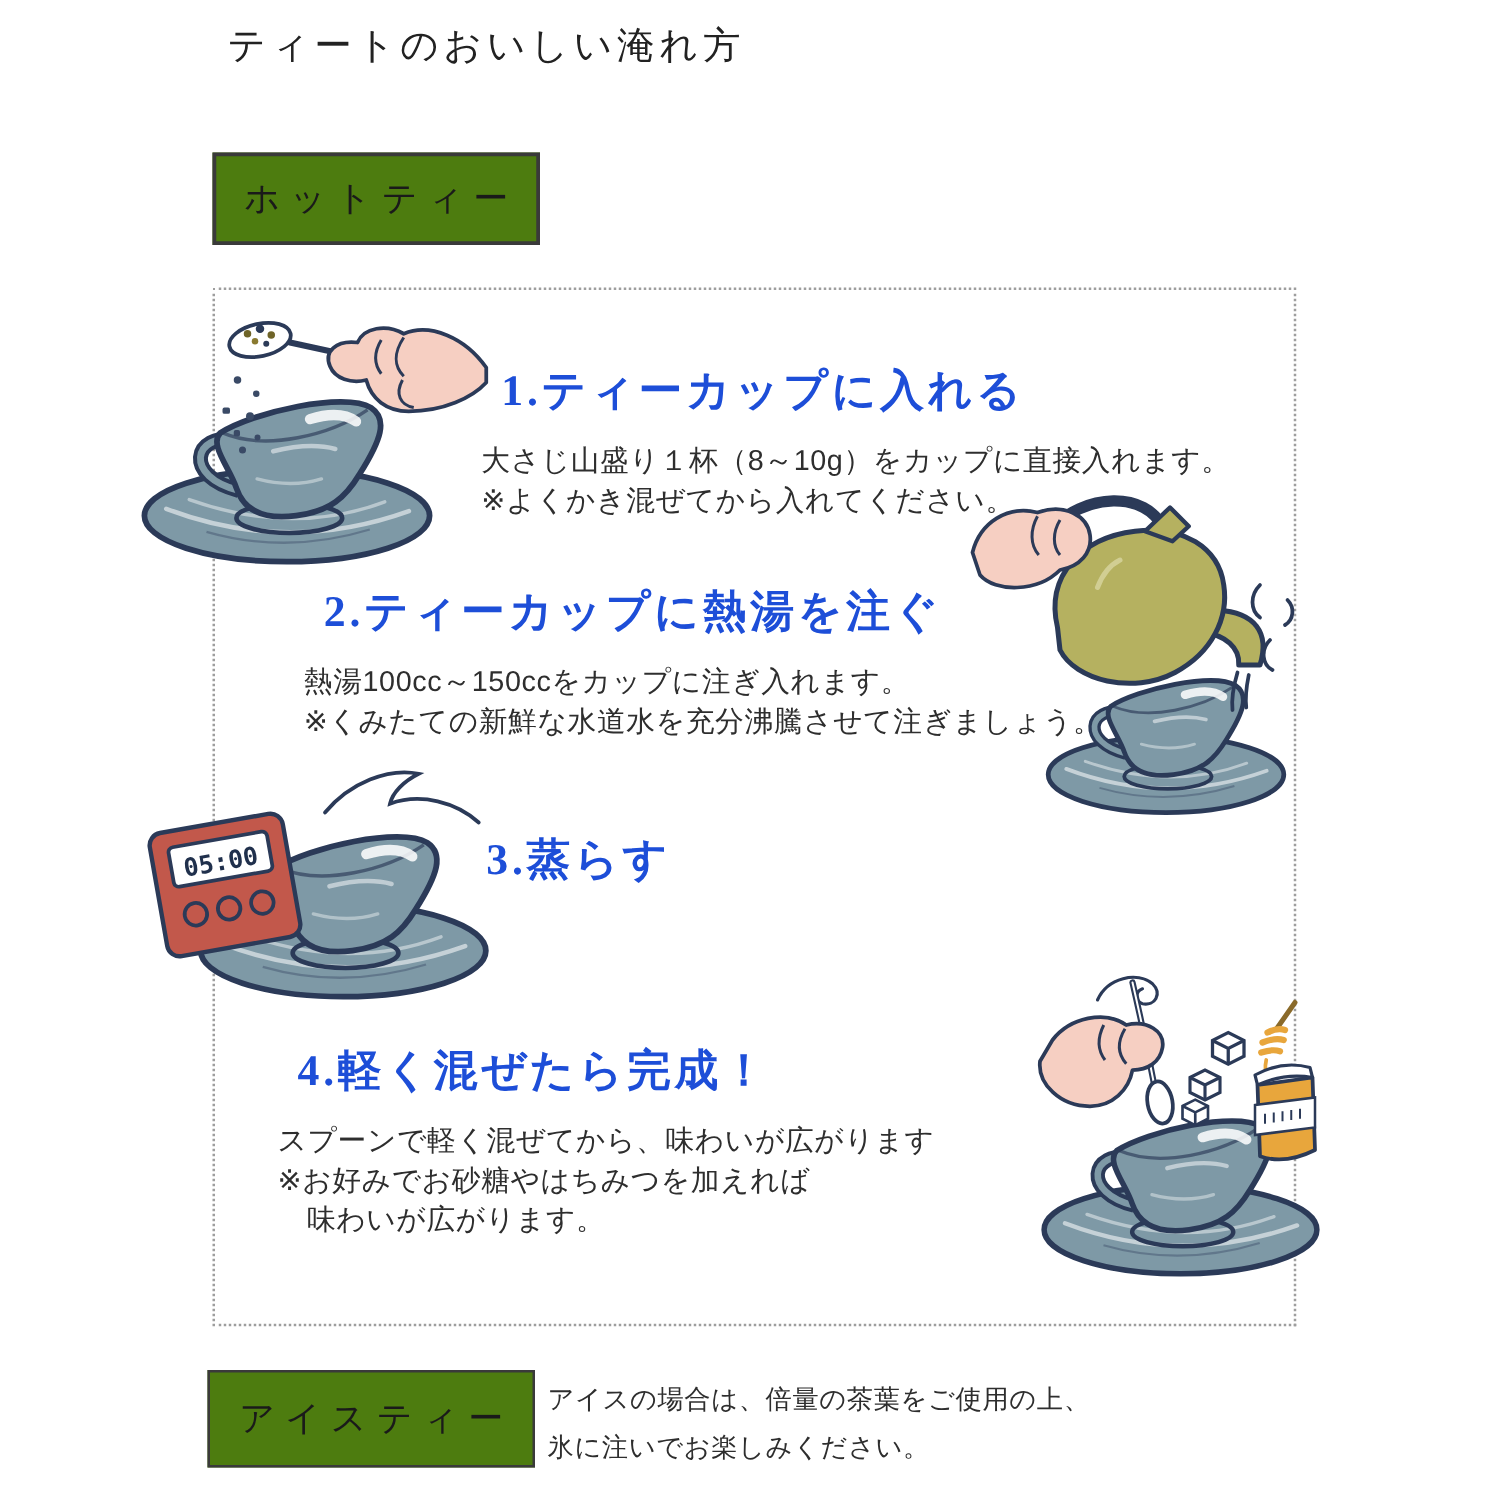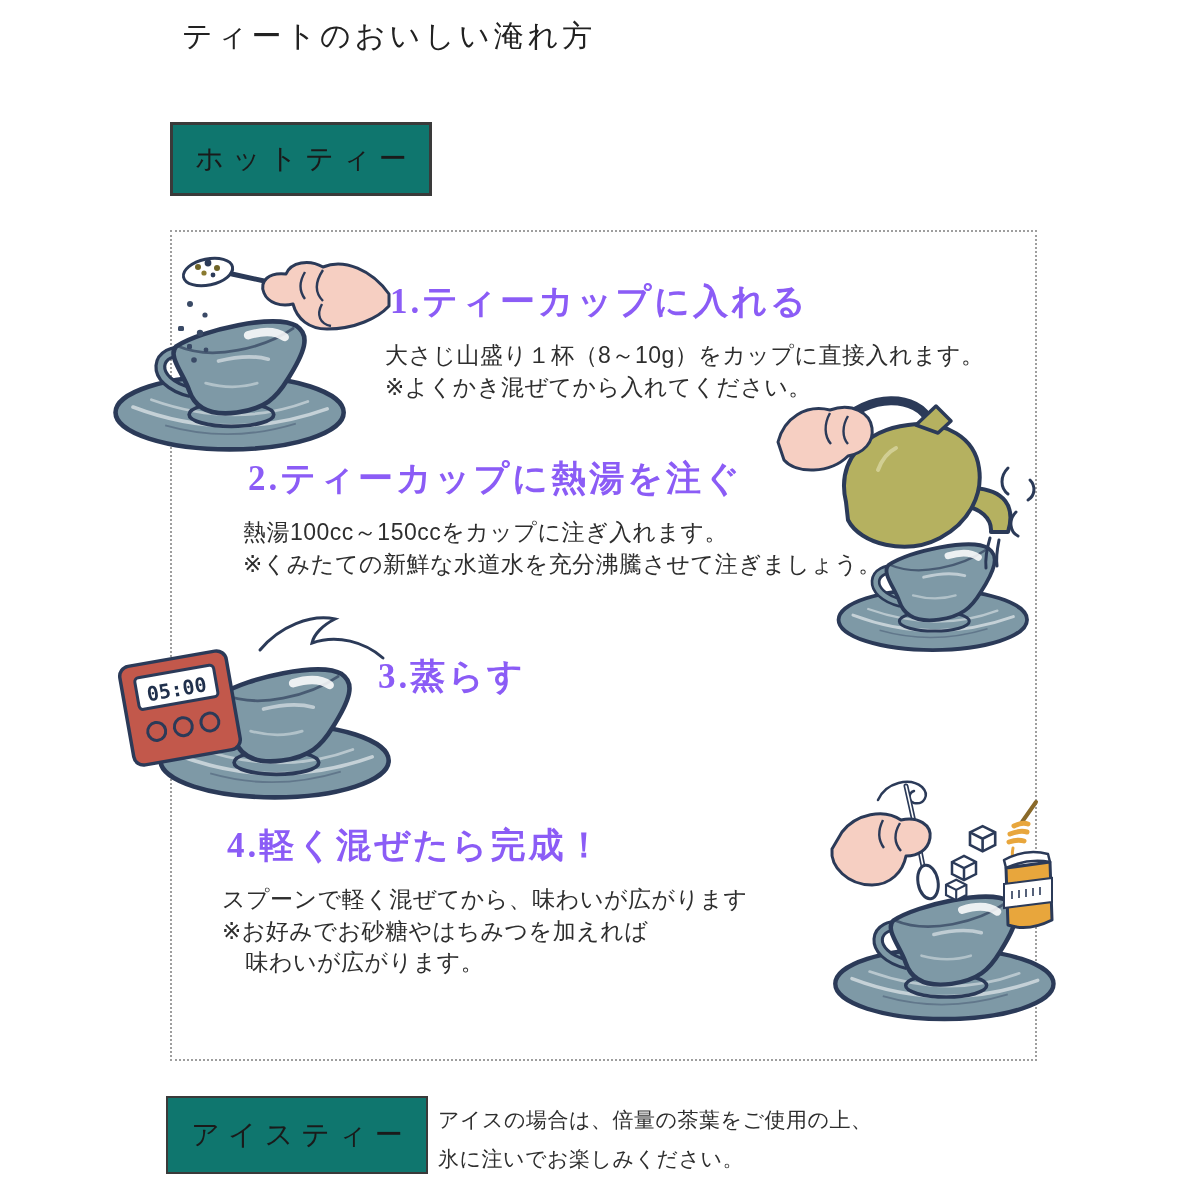--- a/index.html
+++ b/index.html
@@ -8,38 +8,38 @@
     font-family:"Liberation Sans","DejaVu Sans",sans-serif;color:#2e2e2e;
   }
 
   .page-title{
     position:absolute;left:182px;top:16px;margin:0;
     font-family:Liberation Serif, serif;
     font-size:30px;font-weight:500;letter-spacing:4px;color:#222222;
   }
 
   .label-box{
-    position:absolute;background:#0f766e;border:3px solid #3a3a3a;
+    position:absolute;background:#4d7c0f;border:3px solid #3a3a3a;
     display:flex;align-items:center;justify-content:center;
     font-family:"Liberation Serif","DejaVu Serif",serif;
     font-size:28px;color:#1a1a1a;letter-spacing:8px;
   }
   .label-box span{padding-left:8px;}
   #hot-box{left:170px;top:122px;width:256px;height:68px;}
   #ice-box{left:166px;top:1096px;width:258px;height:74px;border-width:2px;}
 
   .steps-panel{
     position:absolute;left:170px;top:230px;width:863px;height:827px;
     border:2px dotted #9e9e9e;background:transparent;
   }
 
   .step{position:absolute;}
   .step-title{
-    margin:5px;font-family:"Liberation Serif","DejaVu Serif",serif;
-    font-size:35px;font-weight:600;letter-spacing:3px;color:#8b5cf6;line-height:48px;
+    margin:16px;font-family:"Liberation Serif","DejaVu Serif",serif;
+    font-size:35px;font-weight:600;letter-spacing:3px;color:#1d4ed8;line-height:48px;
   }
   .step-lines{margin-top:14px;}
   .step-line{margin:0;font-size:23px;line-height:31.5px;color:#2e2e2e;letter-spacing:0.5px;}
   #step1{left:385px;top:273px;}
   #step2{left:243px;top:450px;}
   #step3{left:373px;top:648px;text-align:center;}
   #step3 .step-lines{margin-top:19px;}
   #step4{left:222px;top:817px;}
 
   .illu{position:absolute;overflow:visible;}

